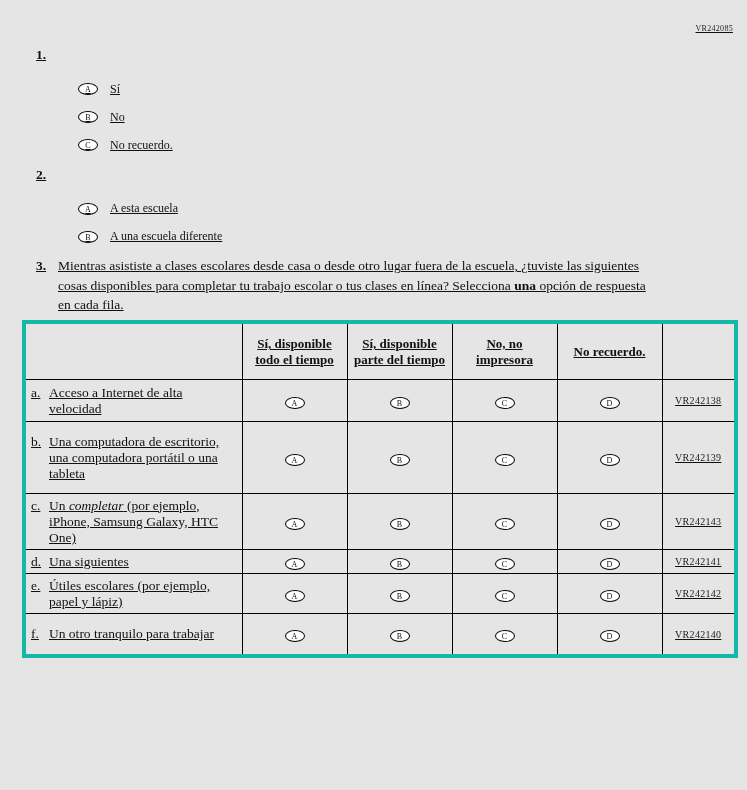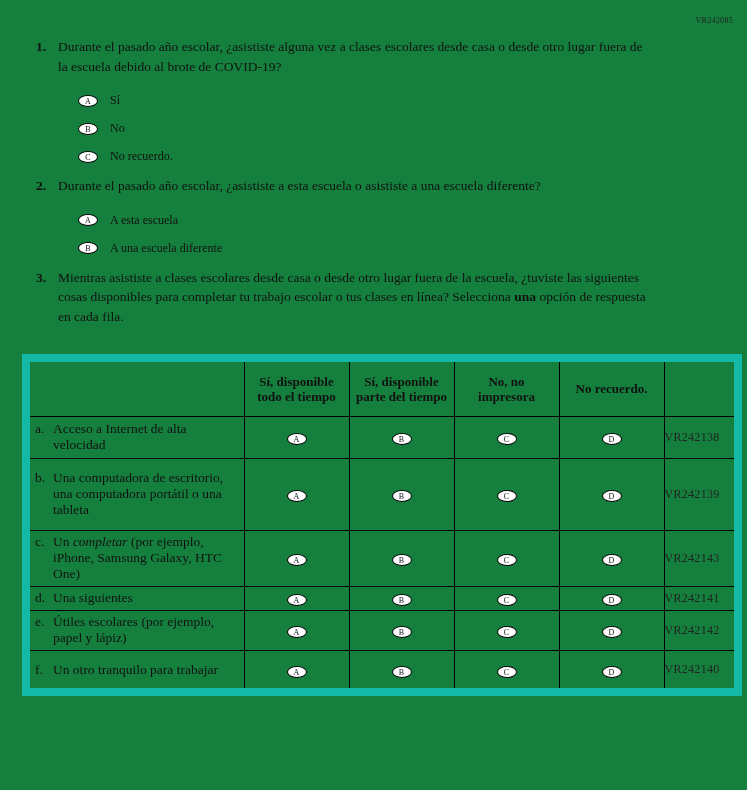--- a/index.html
+++ b/index.html
@@ -6,23 +6,24 @@
   html, body { background: #ffffff; }
   body {
     width: 747px;
     height: 790px;
     font-family: "Liberation Serif", serif;
     color: #111;
   }
   .page {
     width: 747px;
     height: 790px;
-    padding: 16px 12px 6px 12px;
-    background: #15803d;
+    padding: 24px 12px 6px 12px;
+    background: #e5e5e5;
     overflow: hidden;
+    text-decoration: underline;
   }
   .code-line {
     text-align: right;
     font-size: 8px;
     letter-spacing: 0.3px;
     padding-right: 2px;
     color: #222;
   }
   .question {
     display: flex;
@@ -61,25 +62,25 @@
     cursor: pointer;
     background: #fff;
   }
   .opt-label { margin-left: 12px; font-size: 12px; }
 
   .mt-code2 { margin-top: 26px; }
   .mt-code3 { margin-top: 42px; }
   .mt-q { margin-top: 8px; }
 
   table.grid {
-    margin: 28px 0 0 10px;
+    margin: 5px 0 0 10px;
     border-collapse: collapse;
     width: 712px;
     table-layout: fixed;
-    border: 8px solid #14b8a6;
+    border: 4px solid #14b8a6;
   }
   table.grid th, table.grid td {
     border: 1px solid #000;
     vertical-align: middle;
   }
   col.c-item { width: 218px; }
   col.c-opt  { width: 105px; }
   col.c-code { width: 74px; }
   th.hdr {
     font-size: 13px;
@@ -93,61 +94,60 @@
     vertical-align: top;
     padding: 3px 4px 3px 5px;
     font-size: 13.5px;
     line-height: 1.2;
   }
   .item-inner { display: flex; }
   .row-prefix { width: 18px; flex-shrink: 0; }
   .row-label { flex: 1; }
   td.bcell { text-align: center; }
   td.code-cell {
-    font-size: 12px;
+    font-size: 10px;
+    text-align: center;
     letter-spacing: 0.3px;
     color: #222;
   }
   tr.r-a td { height: 42px; }
   tr.r-b td { height: 72px; }
   tr.r-c td { height: 56px; }
   tr.r-d td { height: 24px; }
   tr.r-e td { height: 40px; }
   tr.r-f td { height: 42px; }
 </style>
 </head>
 <body>
 
 <div class="page">
 
   <div class="code-line">VR242085</div>
 
   <div class="question">
     <span class="q-num">1.</span>
-    <div class="q-text">Durante el pasado año escolar, ¿asististe alguna vez a clases escolares desde casa o desde otro lugar fuera de la escuela debido al brote de COVID-19?</div>
   </div>
   <div class="options">
     <div class="option">
       <span class="bubble">A</span>
       <span class="opt-label">Sí</span>
     </div>
     <div class="option">
       <span class="bubble">B</span>
       <span class="opt-label">No</span>
     </div>
     <div class="option">
       <span class="bubble">C</span>
       <span class="opt-label">No recuerdo.</span>
     </div>
   </div>
 
 
   <div class="question mt-q">
     <span class="q-num">2.</span>
-    <div class="q-text">Durante el pasado año escolar, ¿asististe a esta escuela o asististe a una escuela diferente?</div>
   </div>
   <div class="options">
     <div class="option">
       <span class="bubble">A</span>
       <span class="opt-label">A esta escuela</span>
     </div>
     <div class="option">
       <span class="bubble">B</span>
       <span class="opt-label">A una escuela diferente</span>
     </div>

